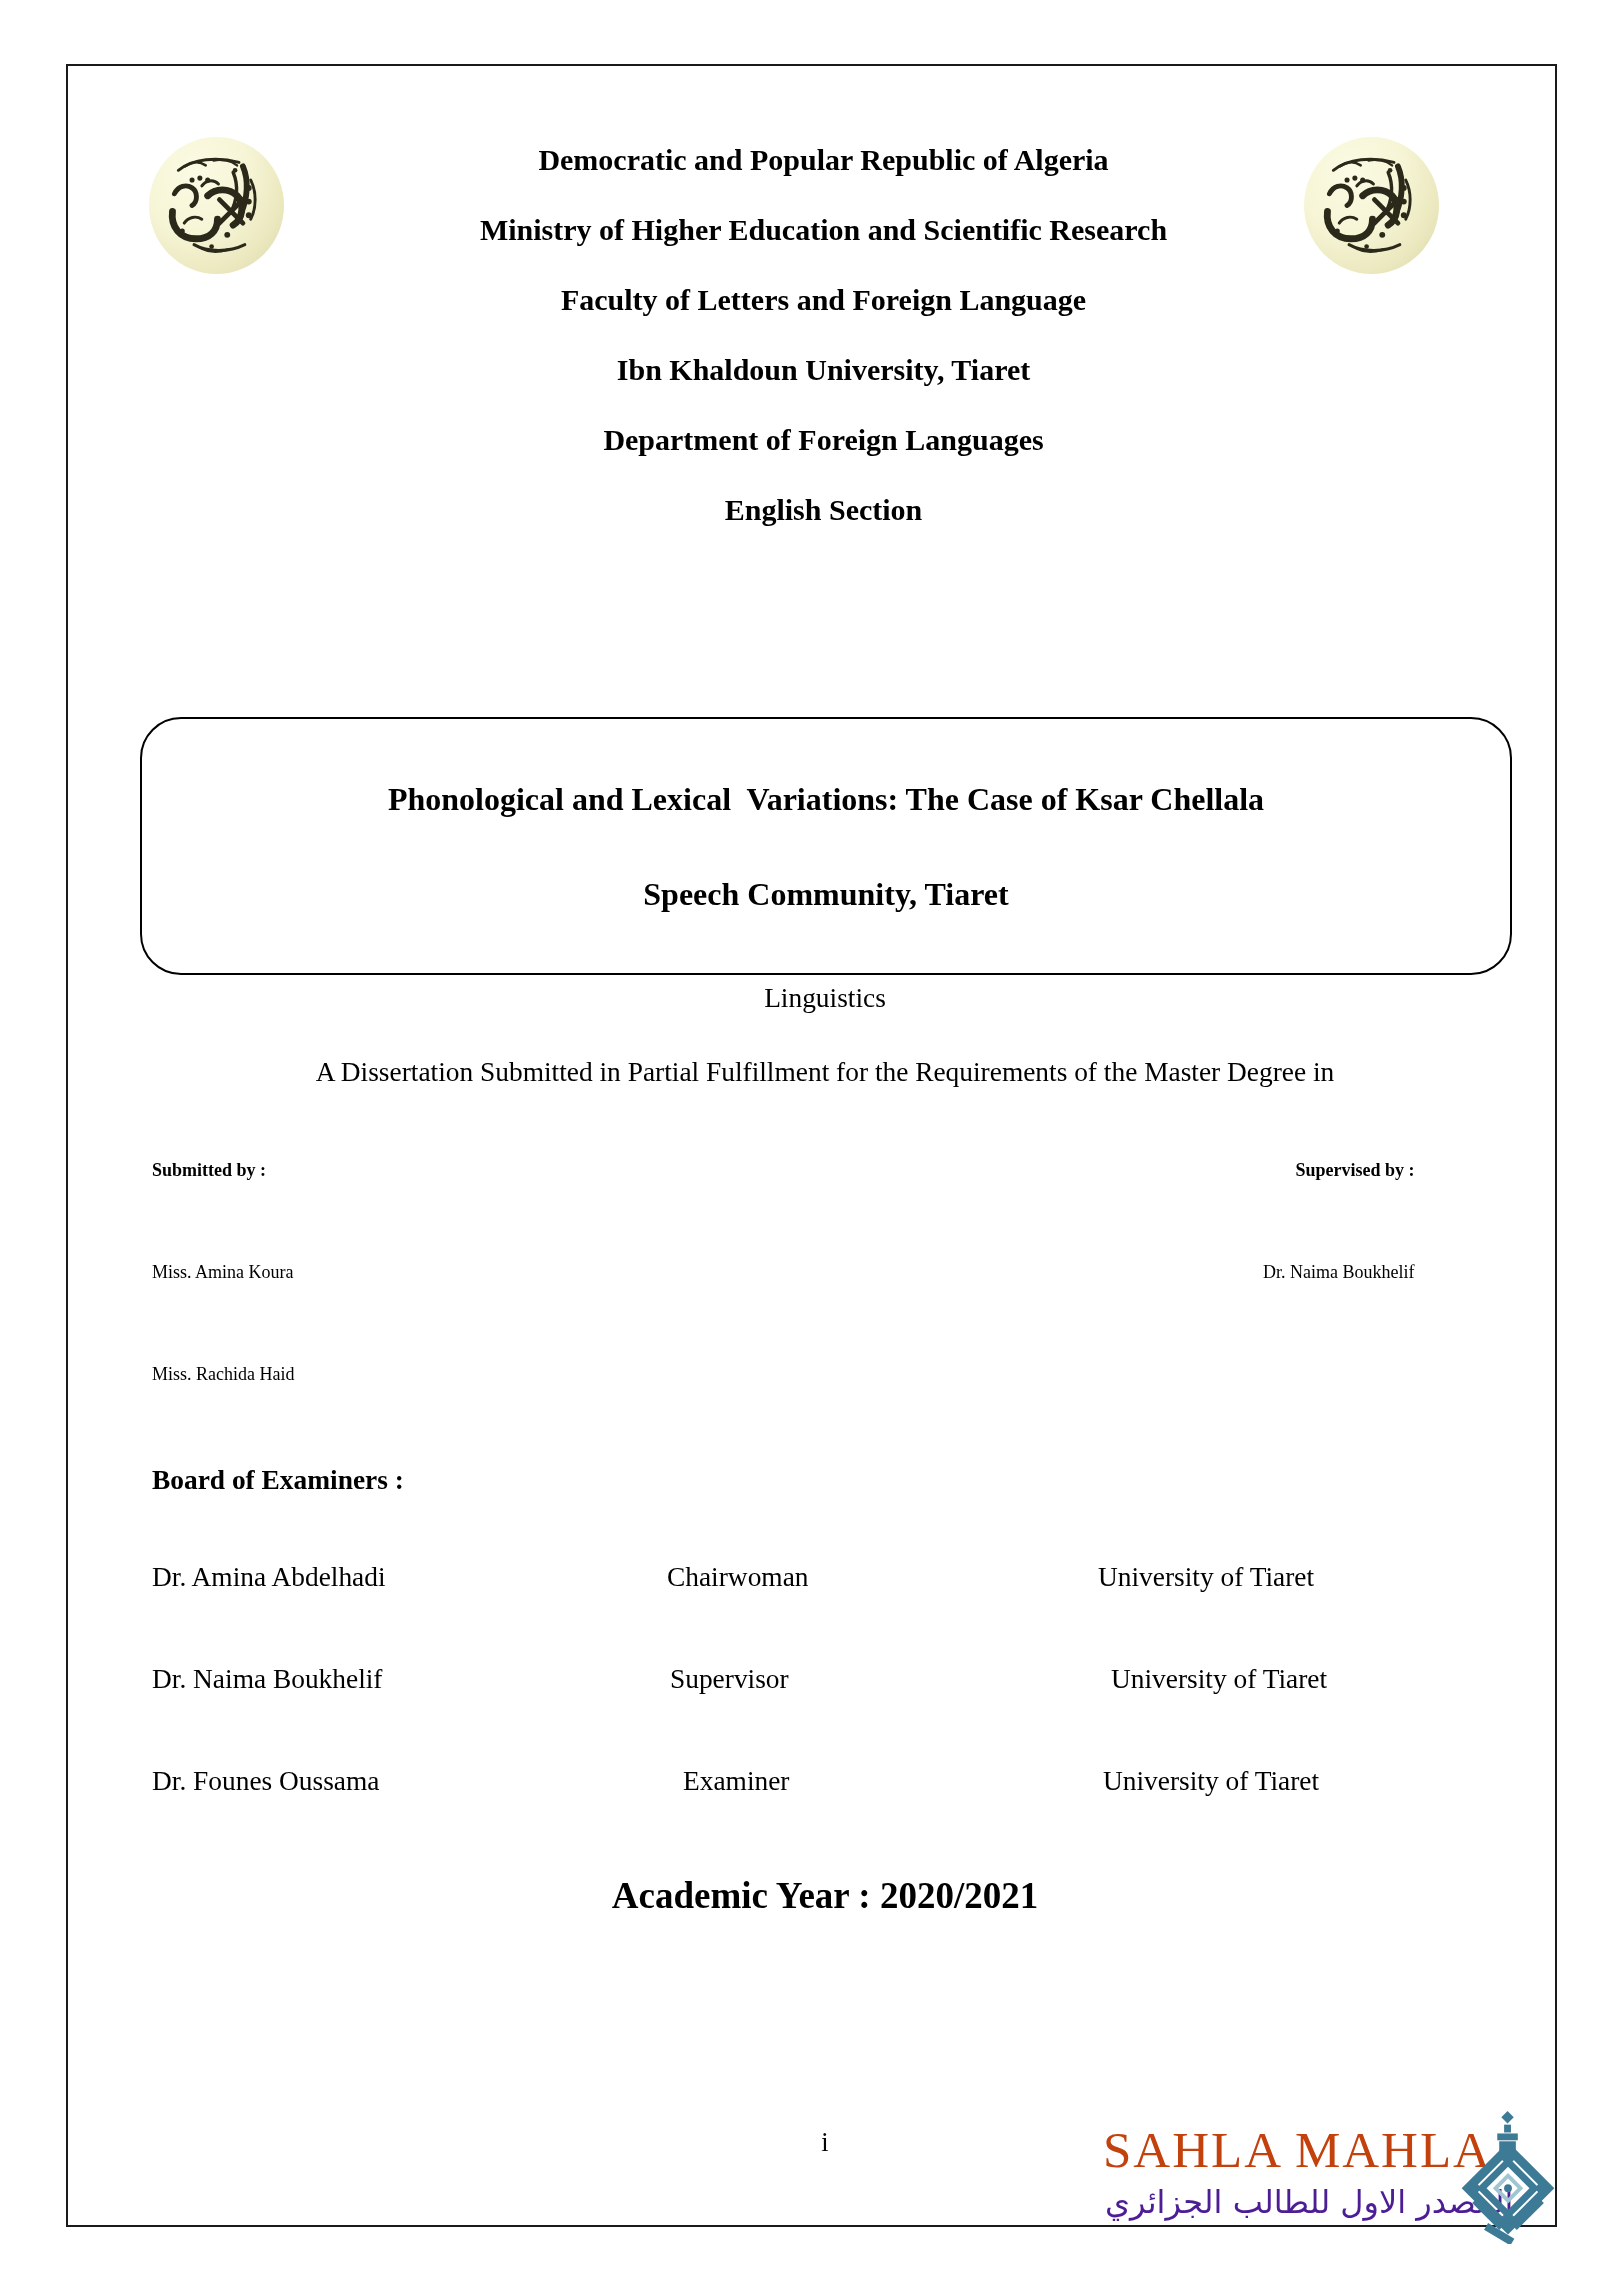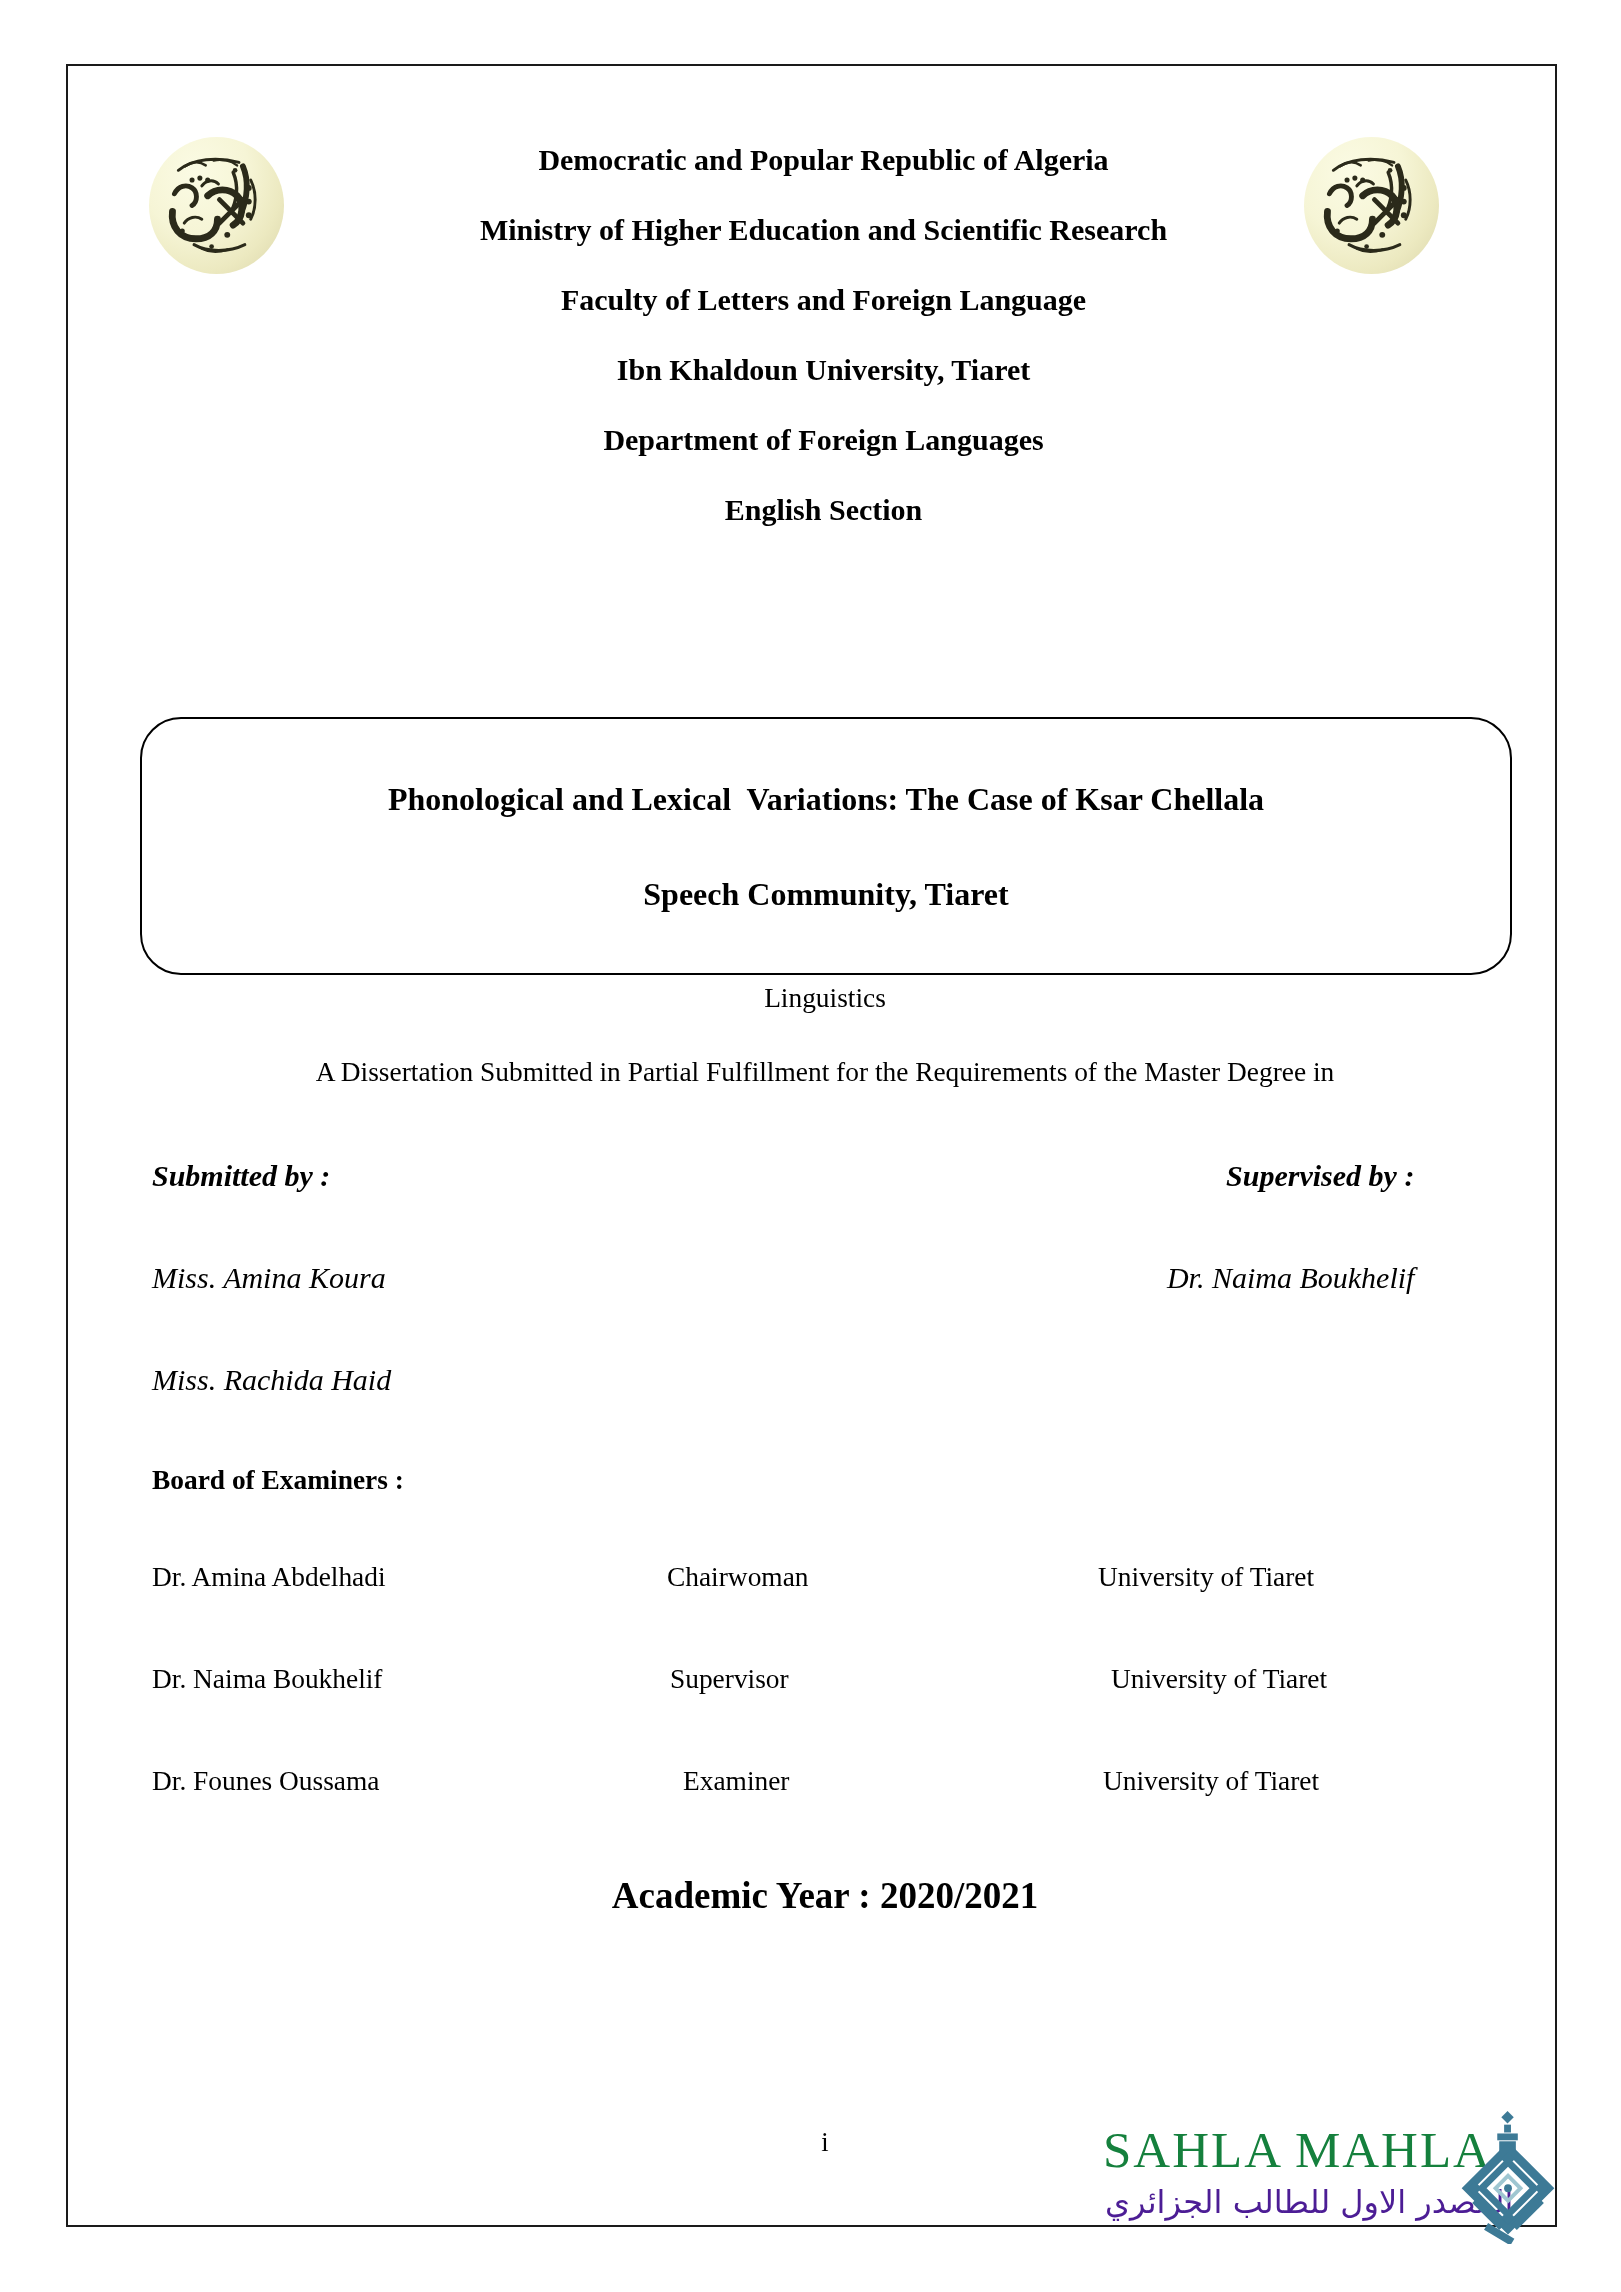--- a/index.html
+++ b/index.html
@@ -103,23 +103,22 @@
   
   #credits-block {
     position: absolute;
     left: 152px;
     top: 1161px;
     width: 1284px;
   }
   .credit-row {
     position: relative;
     height: 102px;
-    font-size: 30px;
-    line-height: 1;
-    font-style: italic;
+    font-size: 18px;
+    line-height: 1;
   }
   .credit-left  { position: absolute; left: 0; top: 0; white-space: pre; }
   .credit-right { position: absolute; right: 21.6px; top: 0; white-space: pre; }
   .bold { font-weight: bold; }
 
   
   #board-heading {
     position: absolute;
     left: 152px;
     top: 1467px;
@@ -181,21 +180,21 @@
     height: 118px;
   }
   #watermark-wordmark {
     position: absolute;
     left: 0;
     top: 0;
     font-family: "Liberation Serif", "DejaVu Serif", serif;
     font-size: 51px;
     letter-spacing: 2px;
     line-height: 1;
-    color: #15803d;
+    color: #c2410c;
     white-space: pre;
   }
   #watermark-tagline {
     position: absolute;
     left: 2px;
     top: 61px;
     font-family: "DejaVu Sans", sans-serif;
     font-size: 32px;
     line-height: 1;
     color: #4c1d95;

